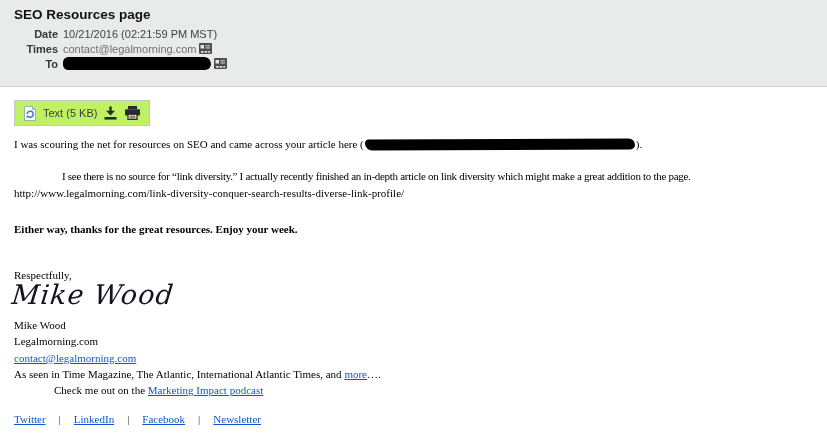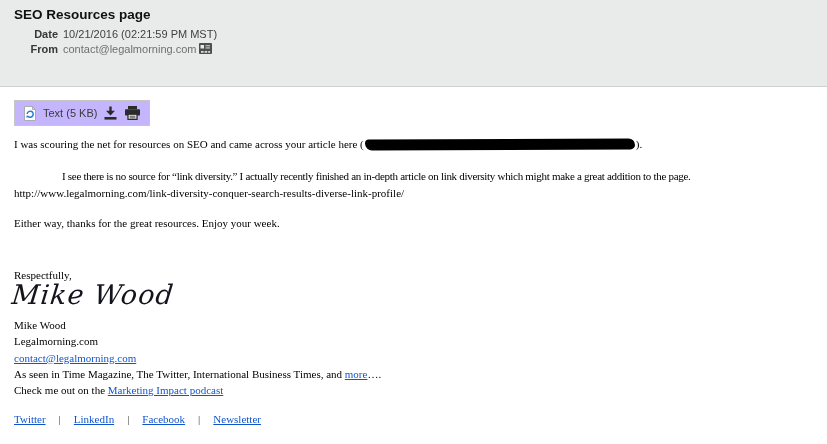--- a/index.html
+++ b/index.html
@@ -25,21 +25,21 @@
   .meta-value.from { color:#6f6f6f; }
   .vcard { margin-left:3px; display:inline-flex; align-items:center; cursor:pointer; }
   .redact-to {
     display:inline-block; width:148px; height:13px; background:var(--redaction,#000);
     border-radius:7px 9px 8px 7px;
   }
 
   
   .attach-bar {
     position:absolute; top:100px; left:14px; height:26px; box-sizing:border-box;
-    background:#c4b5fd; border:1px solid #c6c6c6;
+    background:#bef264; border:1px solid #c6c6c6;
     display:flex; align-items:center; padding:0 8px; gap:6px;
   }
   .attach-label { font-size:11px; color:#3c3c3c; cursor:pointer; }
   .tool-icon { display:inline-flex; align-items:center; cursor:pointer; }
 
   
   .serif { font-family:"Liberation Serif", serif; font-size:11px; color:#000; line-height:17px; }
   .para { position:absolute; left:14px; white-space:nowrap; }
   .wrap2 { letter-spacing:-0.3px;margin-left:48px; }
   .redact-inline {
@@ -67,22 +67,37 @@
 <div class="page">
 
   <div class="header">
     <div class="subject">SEO Resources page</div>
     <div class="meta">
       <div class="meta-row">
         <span class="meta-label">Date</span>
         <span class="meta-value">10/21/2016 (02:21:59 PM MST)</span>
       </div>
       <div class="meta-row">
-        <span class="meta-label">From</span>
+        <span class="meta-label">Times</span>
         <span class="meta-value from">contact@legalmorning.com</span>
+        <span class="vcard">
+          <svg width="13" height="13" viewBox="0 0 13 13">
+            <rect x="0" y="1" width="13" height="11" rx="1" fill="#4e4e4e"></rect>
+            <rect x="1.5" y="3" width="3.5" height="3.5" fill="#e8e8e8"></rect>
+            <rect x="6.5" y="3.2" width="4.5" height="1.1" fill="#cfcfcf"></rect>
+            <rect x="6.5" y="5.4" width="4.5" height="1.1" fill="#cfcfcf"></rect>
+            <rect x="2" y="9" width="2.6" height="1.8" fill="#dadada"></rect>
+            <rect x="5.6" y="9" width="2.6" height="1.8" fill="#dadada"></rect>
+            <rect x="9.2" y="9" width="1.9" height="1.8" fill="#dadada"></rect>
+          </svg>
+        </span>
+      </div>
+      <div class="meta-row">
+        <span class="meta-label">To</span>
+        <span class="redact-to"></span>
         <span class="vcard">
           <svg width="13" height="13" viewBox="0 0 13 13">
             <rect x="0" y="1" width="13" height="11" rx="1" fill="#4e4e4e"></rect>
             <rect x="1.5" y="3" width="3.5" height="3.5" fill="#e8e8e8"></rect>
             <rect x="6.5" y="3.2" width="4.5" height="1.1" fill="#cfcfcf"></rect>
             <rect x="6.5" y="5.4" width="4.5" height="1.1" fill="#cfcfcf"></rect>
             <rect x="2" y="9" width="2.6" height="1.8" fill="#dadada"></rect>
             <rect x="5.6" y="9" width="2.6" height="1.8" fill="#dadada"></rect>
             <rect x="9.2" y="9" width="1.9" height="1.8" fill="#dadada"></rect>
           </svg>
@@ -121,33 +136,33 @@
 
   <div class="para serif" style="top:136px;">
     <span>I was scouring the net for resources on SEO and came across your article here (</span><span class="redact-inline"></span><span>).</span>
   </div>
 
   <div class="para serif" style="top:168px;">
     <span class="wrap2">I see there is no source for “link diversity.” I actually recently finished an in-depth article on link diversity which might make a great addition to the page.</span><br>
     <span>http://www.legalmorning.com/link-diversity-conquer-search-results-diverse-link-profile/</span>
   </div>
 
-  <div class="para serif" style="top:215px;">Either way, thanks for the great resources. Enjoy your week.</div>
+  <div class="para serif" style="top:221px;font-weight:bold;">Either way, thanks for the great resources. Enjoy your week.</div>
 
   <div class="para serif" style="top:267px;">Respectfully,</div>
   <div class="script-sig">Mike Wood</div>
   <div class="para serif" style="top:317px;">Mike Wood</div>
   <div class="para serif" style="top:333px;">Legalmorning.com</div>
   <div class="para serif" style="top:350px;">
     <a class="link">contact@legalmorning.com</a>
   </div>
   <div class="para serif" style="top:366px;">
-    <span>As seen in Time Magazine, The Twitter, International Business Times, and </span><a class="link">more</a><span>….</span>
+    <span>As seen in Time Magazine, The Atlantic, International Atlantic Times, and </span><a class="link">more</a><span>….</span>
   </div>
-  <div class="para serif" style="top:382px;">
+  <div class="para serif" style="top:382px;margin-left:40px;">
     <span>Check me out on the </span><a class="link">Marketing Impact podcast</a>
   </div>
 
   <div class="footer serif">
     <a class="link">Twitter</a><span class="sep">|</span><a class="link">LinkedIn</a><span class="sep">|</span><a class="link">Facebook</a><span class="sep">|</span><a class="link">Newsletter</a>
   </div>
 
 </div>
 
 </body></html>

